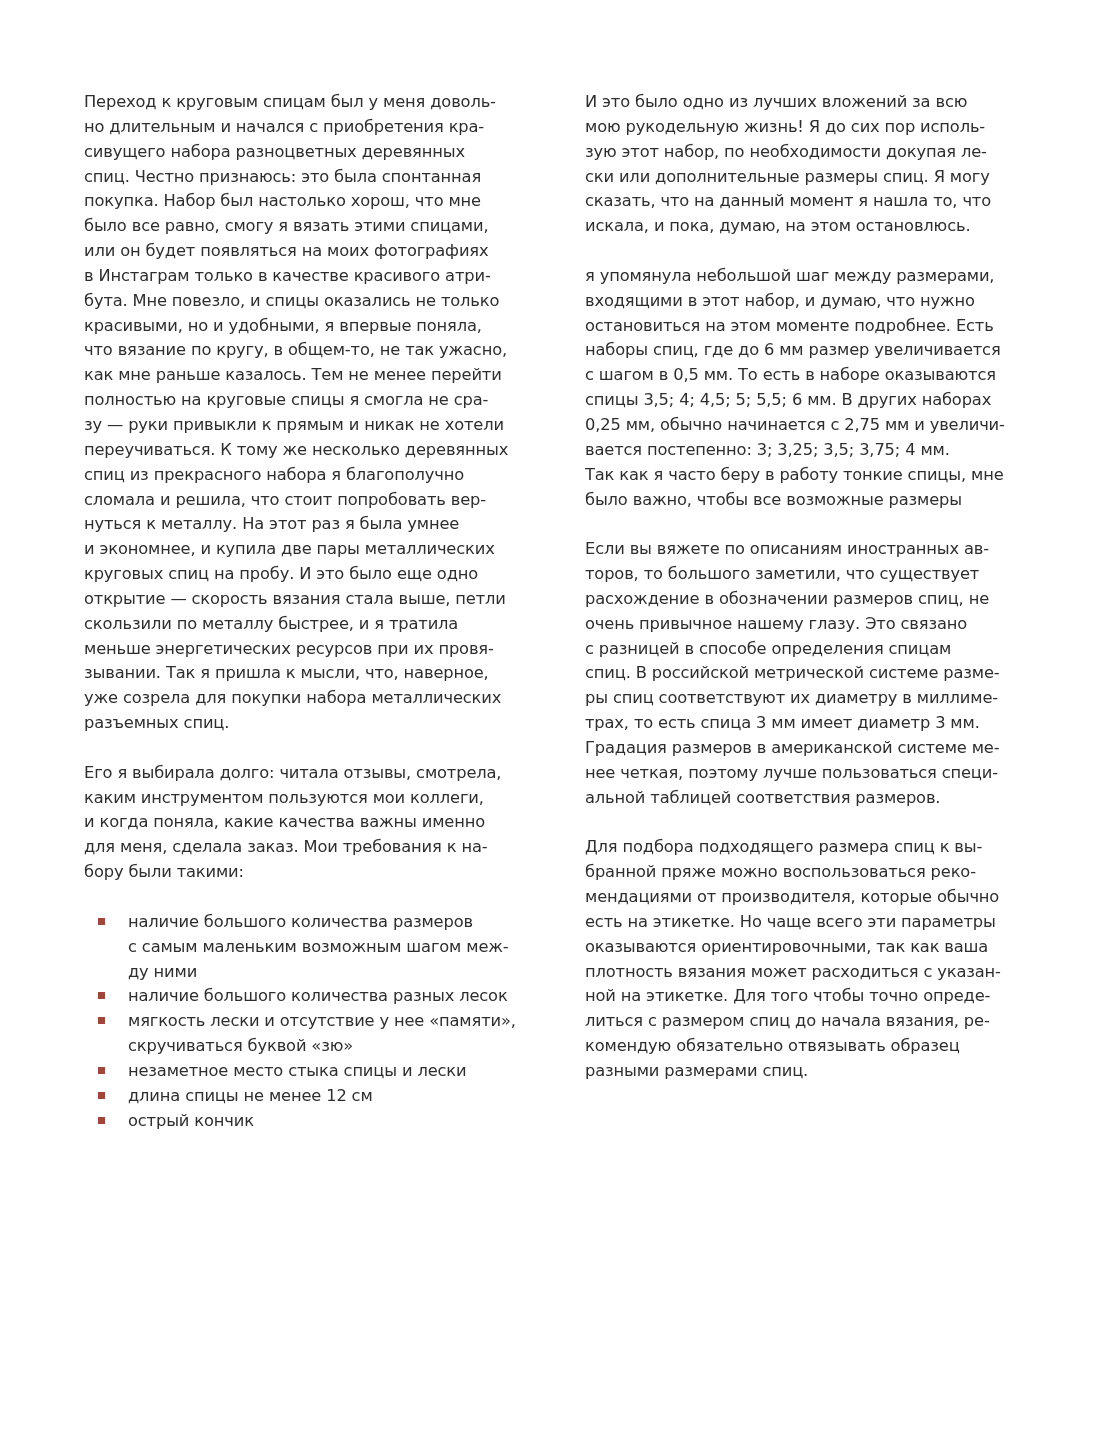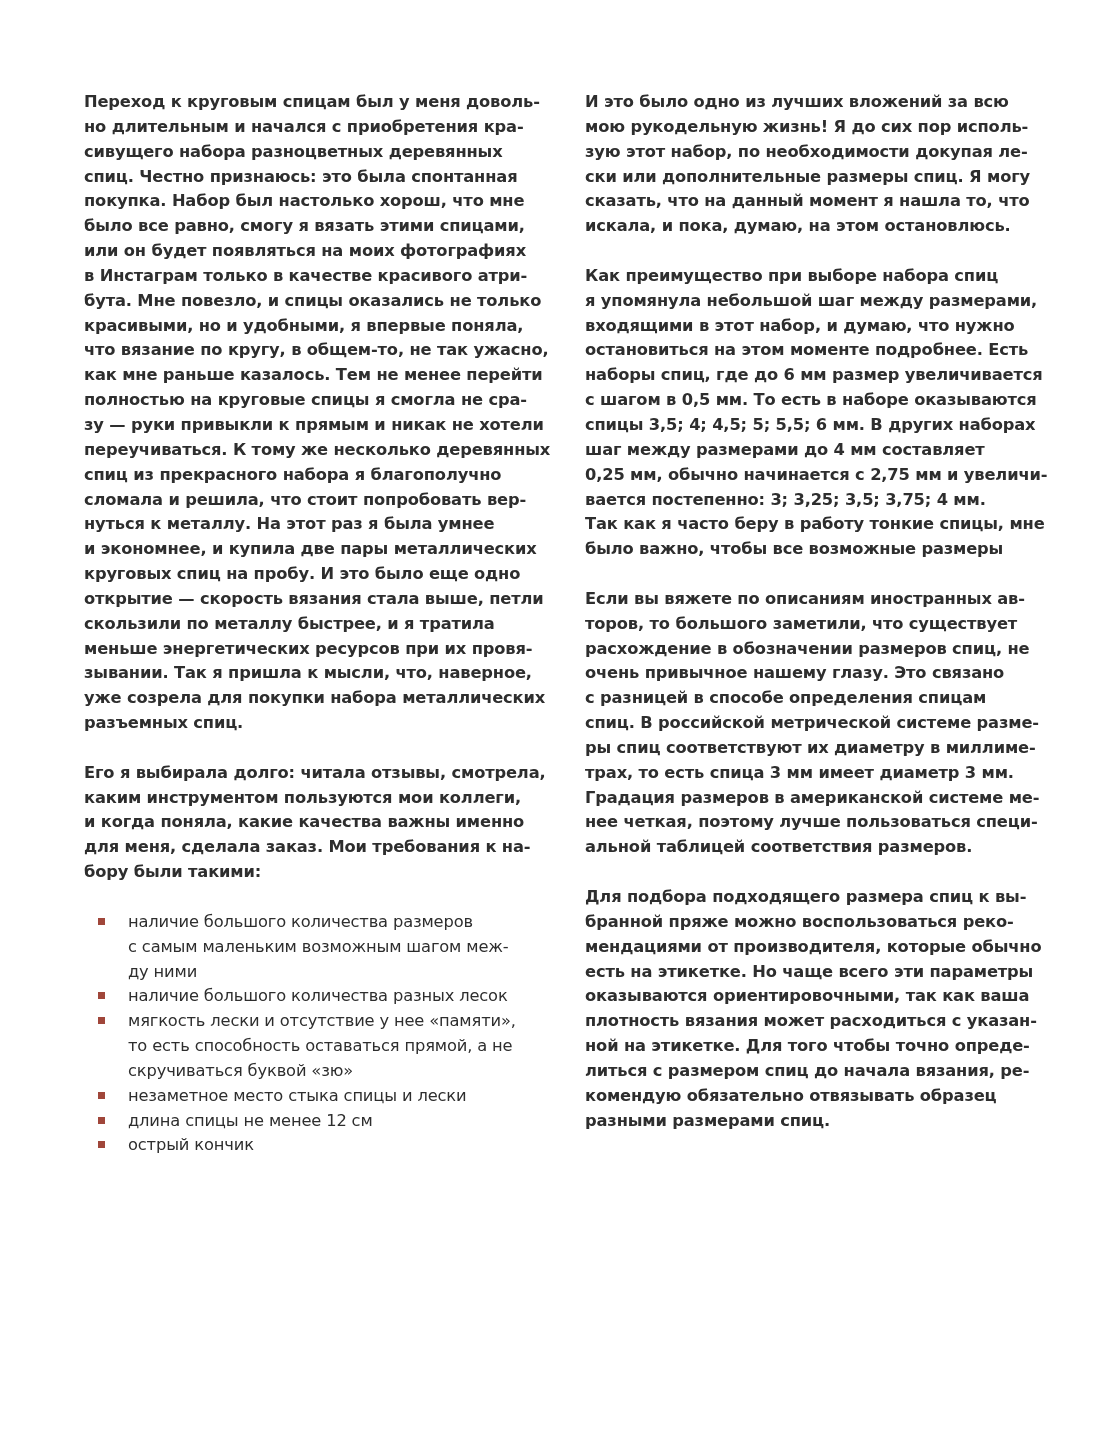--- a/index.html
+++ b/index.html
@@ -17,21 +17,21 @@
     }
     .column {
       position: absolute;
       top: 90px;
       font-size: 16.3px;
       line-height: 24.85px;
       letter-spacing: -0.15px;
     }
     .col-left { left: 84px; width: 460px; }
     .col-right { left: 585px; width: 470px; }
-    .para { margin: 0 0 24.85px 0; font-weight: bold; }
+    .para { margin: 0 0 24.85px 0; }
     .line { display: block; white-space: nowrap; }
     .bullets { list-style: none; margin: 12px; padding: 0; }
     .bullet-item { position: relative; padding-left: 32px; }
     .bullet-mark {
       position: absolute;
       left: 2px;
       top: 8px;
       width: 7px;
       height: 7px;
       background: #a0463a;
@@ -83,21 +83,20 @@
         <span class="line">с самым маленьким возможным шагом меж-</span>
         <span class="line">ду ними</span>
       </li>
     <li class="bullet-item">
         <span class="bullet-mark" style="background: rgb(160, 70, 58);"></span>
         <span class="line">наличие большого количества разных лесок</span>
       </li>
     <li class="bullet-item">
         <span class="bullet-mark" style="background: rgb(160, 70, 58);"></span>
         <span class="line">мягкость лески и отсутствие у нее «памяти»,</span>
-        <span class="line">то есть способность оставаться прямой, а не</span>
         <span class="line">скручиваться буквой «зю»</span>
       </li>
     <li class="bullet-item">
         <span class="bullet-mark" style="background: rgb(160, 70, 58);"></span>
         <span class="line">незаметное место стыка спицы и лески</span>
       </li>
     <li class="bullet-item">
         <span class="bullet-mark" style="background: rgb(160, 70, 58);"></span>
         <span class="line">длина спицы не менее 12 см</span>
       </li>
@@ -111,28 +110,26 @@
 <div class="column col-right">
   <p class="para">
       <span class="line">И это было одно из лучших вложений за всю</span>
       <span class="line">мою рукодельную жизнь! Я до сих пор исполь-</span>
       <span class="line">зую этот набор, по необходимости докупая ле-</span>
       <span class="line">ски или дополнительные размеры спиц. Я могу</span>
       <span class="line">сказать, что на данный момент я нашла то, что</span>
       <span class="line">искала, и пока, думаю, на этом остановлюсь.</span>
     </p>
   <p class="para">
-      <span class="line">Как преимущество при выборе набора спиц</span>
       <span class="line">я упомянула небольшой шаг между размерами,</span>
       <span class="line">входящими в этот набор, и думаю, что нужно</span>
       <span class="line">остановиться на этом моменте подробнее. Есть</span>
       <span class="line">наборы спиц, где до 6 мм размер увеличивается</span>
       <span class="line">с шагом в 0,5 мм. То есть в наборе оказываются</span>
       <span class="line">спицы 3,5; 4; 4,5; 5; 5,5; 6 мм. В других наборах</span>
-      <span class="line">шаг между размерами до 4 мм составляет</span>
       <span class="line">0,25 мм, обычно начинается с 2,75 мм и увеличи-</span>
       <span class="line">вается постепенно: 3; 3,25; 3,5; 3,75; 4 мм.</span>
       <span class="line">Так как я часто беру в работу тонкие спицы, мне</span>
       <span class="line">было важно, чтобы все возможные размеры</span>
     </p>
   <p class="para">
       <span class="line">Если вы вяжете по описаниям иностранных ав-</span>
       <span class="line">торов, то большого заметили, что существует</span>
       <span class="line">расхождение в обозначении размеров спиц, не</span>
       <span class="line">очень привычное нашему глазу. Это связано</span>

